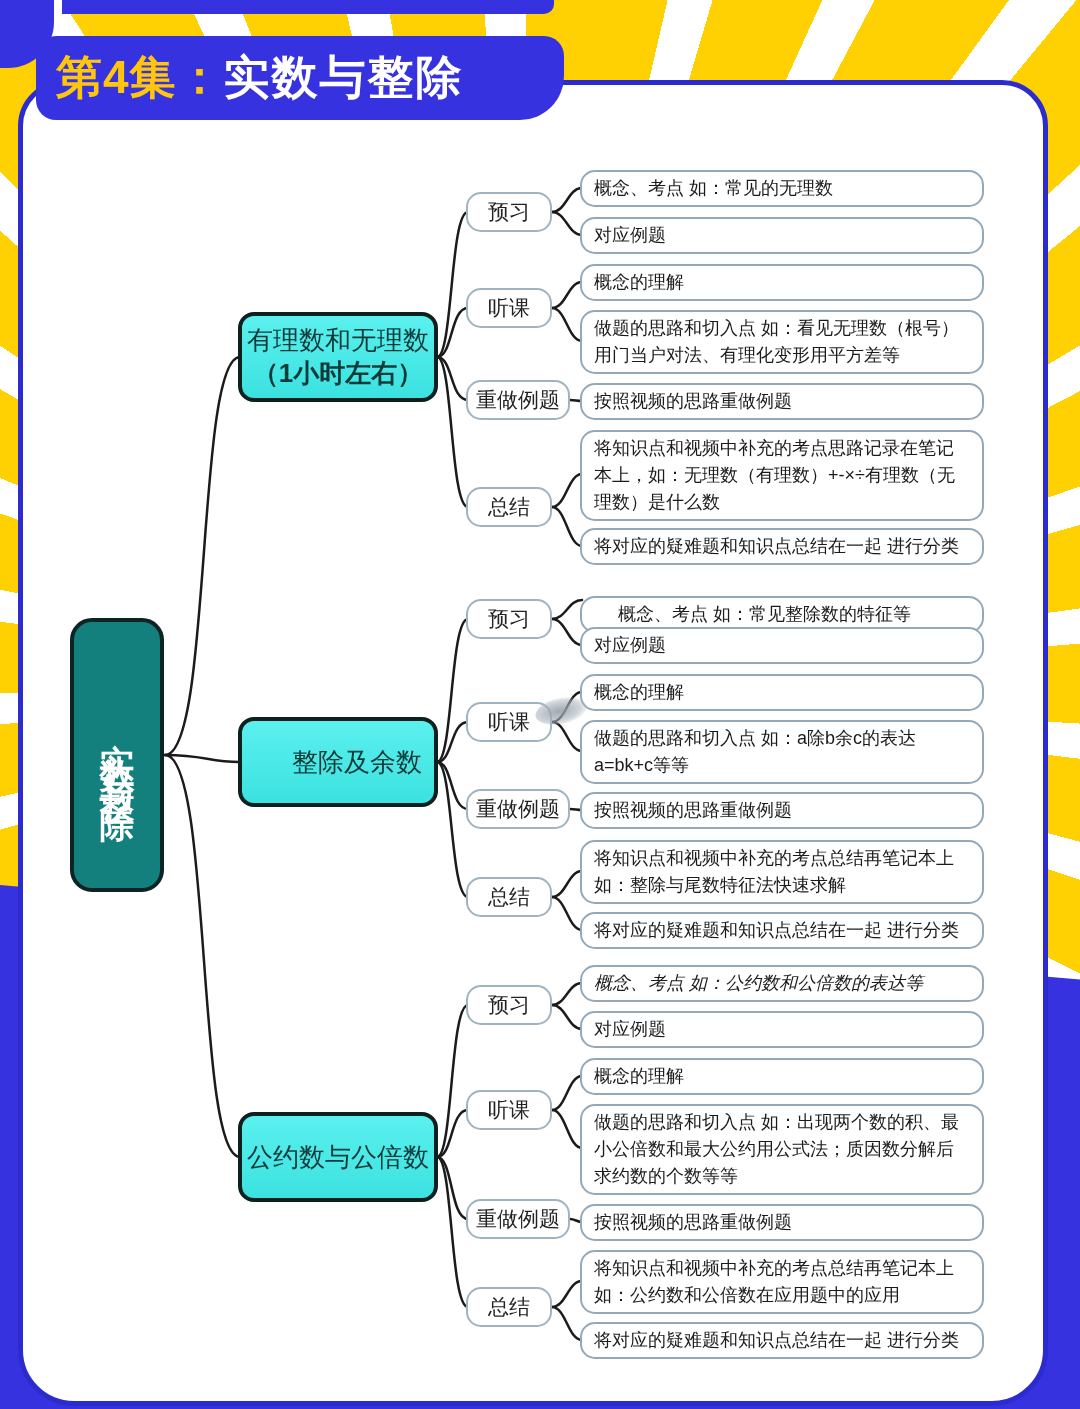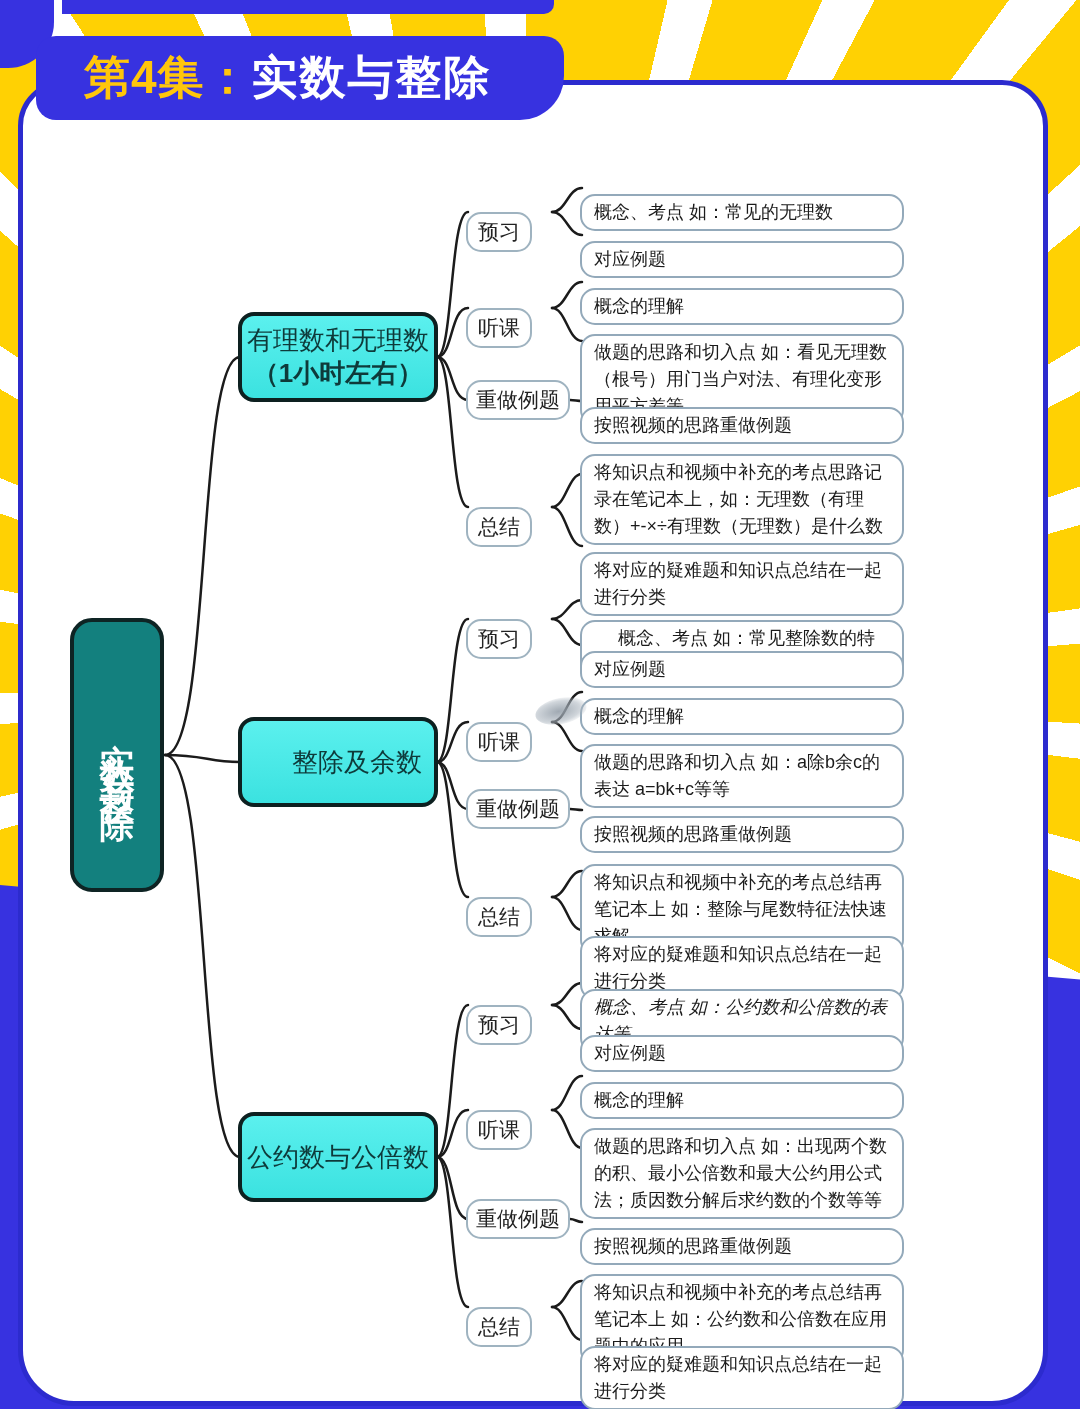--- a/index.html
+++ b/index.html
@@ -23,21 +23,21 @@
   
   .card{
     left:18px;top:80px;width:1030px;height:1326px;
     background:#FFFFFF;border:5px solid #2C2BCE;border-radius:46px 46px 56px 56px;
     box-sizing:border-box;z-index:3;
   }
   
   .banner{
     left:36px;top:36px;width:528px;height:84px;
     background:#3732E0;border-radius:20px 20px 44px 20px;
-    display:flex;align-items:center;padding-left:48px;box-sizing:border-box;
+    display:flex;align-items:center;padding-left:20px;box-sizing:border-box;
     z-index:6;
   }
   .banner .ep{color:#FFC60B;font-size:46px;font-weight:bold;letter-spacing:1px;}
   .banner .ti{color:#FFFFFF;font-size:46px;font-weight:bold;letter-spacing:2px;}
   
   svg.links{left:0;top:0;z-index:4;pointer-events:none;}
   svg.links path{fill:none;stroke:#1b1b1b;stroke-width:2.5;stroke-linecap:round;}
   
   .root{
     left:70px;top:618px;width:94px;height:274px;
@@ -57,28 +57,27 @@
     z-index:5;
   }
   .branch .l1{font-size:26px;font-weight:normal;color:#0E3A3A;line-height:33px;}
   .branch .l2{font-size:26px;font-weight:bold;color:#0E3A3A;line-height:33px;}
   .sub{
     left:466px;height:40px;
     background:#FFFFFF;border:2.5px solid #9FB3C0;border-radius:15px;box-sizing:border-box;
     display:flex;align-items:center;justify-content:center;
     font-size:21px;color:#222;z-index:5;
   }
-  .sub.w1{width:66px;margin-top:20px;}
+  .sub.w1{width:86px;}
   .sub.w2{width:104px;}
   .leaf{
-    left:580px;width:324px;
+    left:580px;width:404px;
     background:#FFFFFF;border:2px solid #93A9BA;border-radius:15px;box-sizing:border-box;
     padding:3px 12px;font-size:18px;line-height:27px;color:#1b1b1b;
     z-index:5;
-    margin-top:24px;
   }
   .smudge{
     left:535px;top:698px;width:52px;height:26px;z-index:7;
     background:radial-gradient(ellipse at 45% 50%, rgba(150,160,170,.9) 0%, rgba(170,180,190,.55) 55%, rgba(170,180,190,0) 78%);
     transform:rotate(-12deg);border-radius:50%;
   }
 </style>
 </head>
 <body>
 

